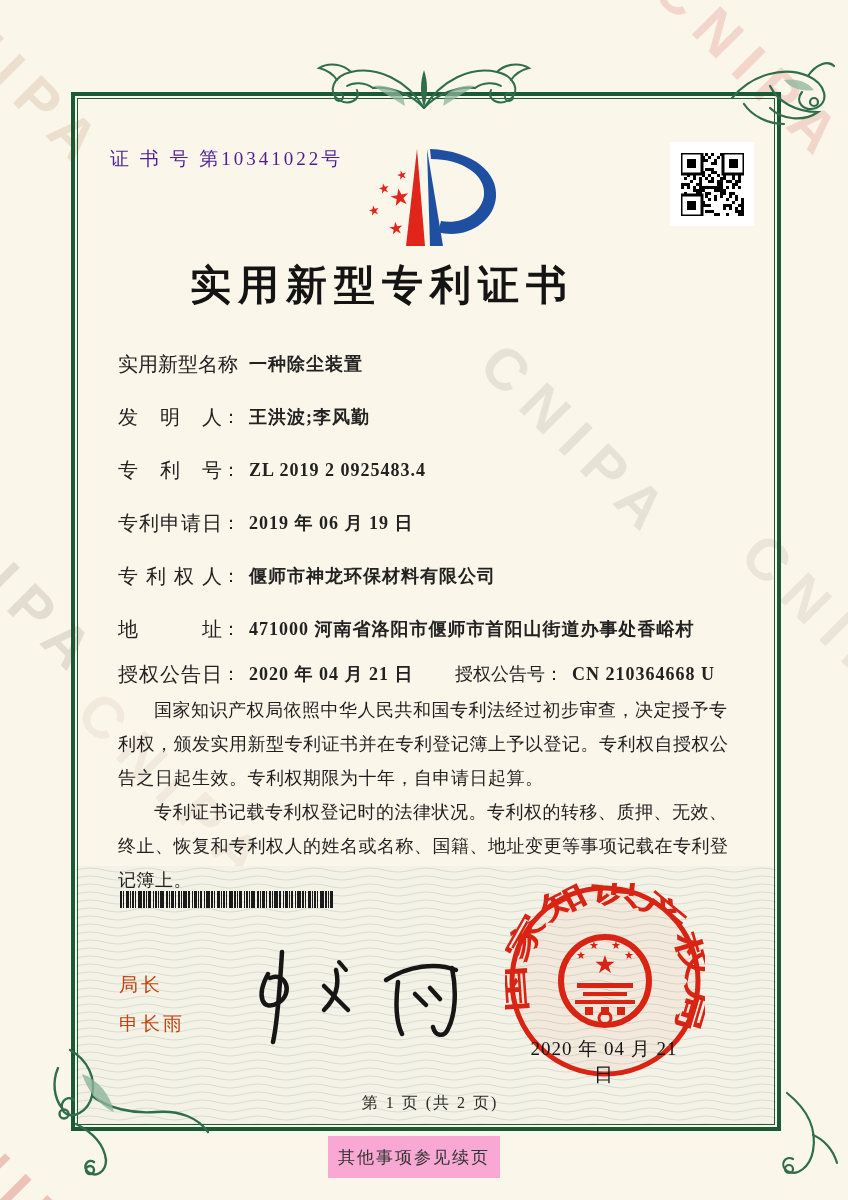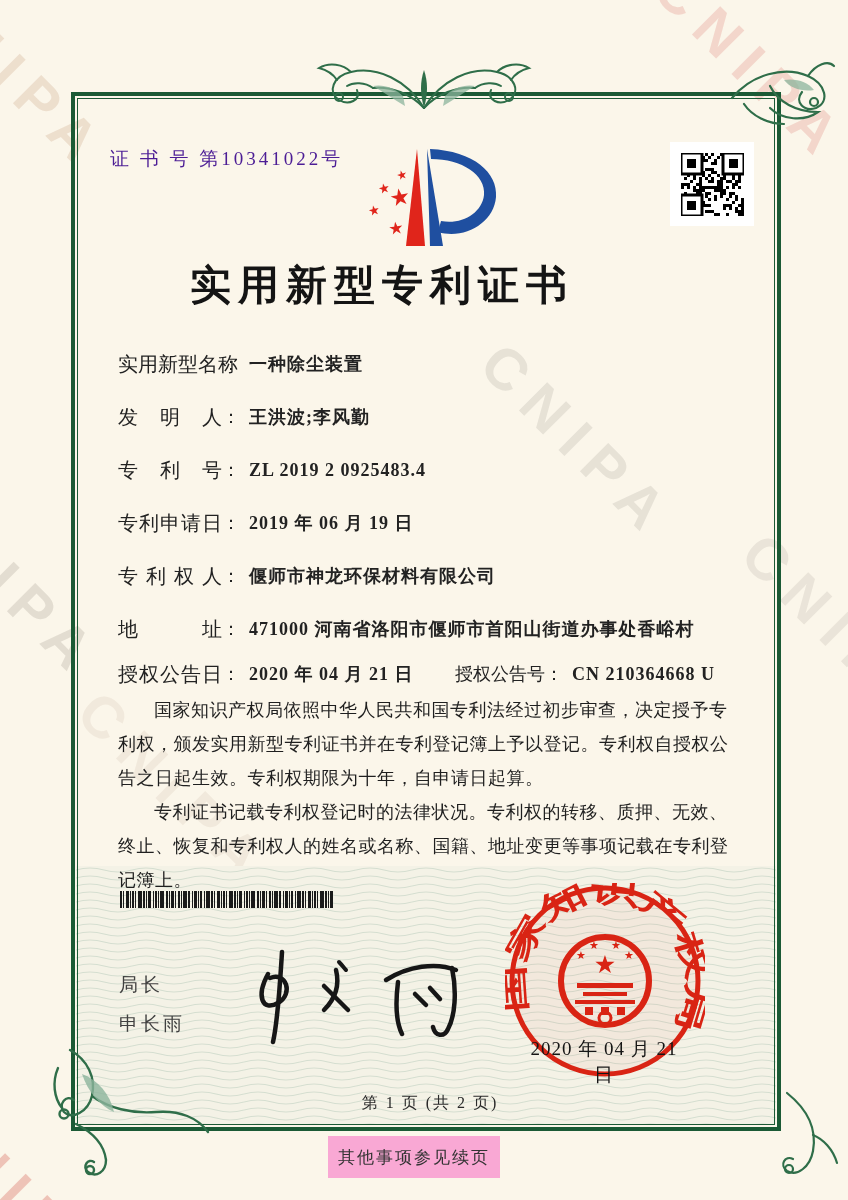--- a/index.html
+++ b/index.html
@@ -43,21 +43,21 @@
   .flabel{display:inline-block;width:104px;font-size:20px;
     text-align:justify;text-align-last:justify;vertical-align:bottom;}
   .fcolon{display:inline-block;}
   .fvalue{margin-left:9px;letter-spacing:1px;font-weight:bold;}
   .grant-row{position:absolute;left:118px;top:662px;width:660px;z-index:3;font-size:18px;line-height:25px;white-space:nowrap;}
   .grant-no{position:absolute;left:337px;top:0;}
   .paras{position:absolute;left:118px;top:694px;width:624px;z-index:3;}
   .paras p{margin:0;font-size:18px;line-height:34px;text-indent:2em;
     color:#1f1f1f;letter-spacing:0.5px;font-family:Liberation Mono, monospace;}
   .barcode{position:absolute;left:120px;top:891px;z-index:3;}
-  .sig-labels{position:absolute;left:119px;top:972px;z-index:3;font-size:19px;letter-spacing:3px;color:#404040;}
+  .sig-labels{position:absolute;left:119px;top:972px;z-index:3;font-size:19px;letter-spacing:3px;color:#c2410c;}
   .sig-labels div{margin-bottom:13px;}
   .signature{position:absolute;left:238px;top:944px;z-index:3;}
   .seal{position:absolute;left:505px;top:883px;z-index:3;}
   .seal-date{position:absolute;left:518px;top:1036px;width:172px;text-align:center;
     z-index:4;font-size:19px;color:#151515;letter-spacing:1px;}
   .page-info{position:absolute;left:0;top:1093px;width:860px;text-align:center;
     z-index:3;font-size:16px;letter-spacing:2px;color:#2a2a2a;}
   .cont-box{position:absolute;left:328px;top:1136px;width:172px;height:42px;
     background:#f9a8d4;z-index:3;display:flex;align-items:center;justify-content:center;
     font-size:17px;letter-spacing:2px;color:#333;}

